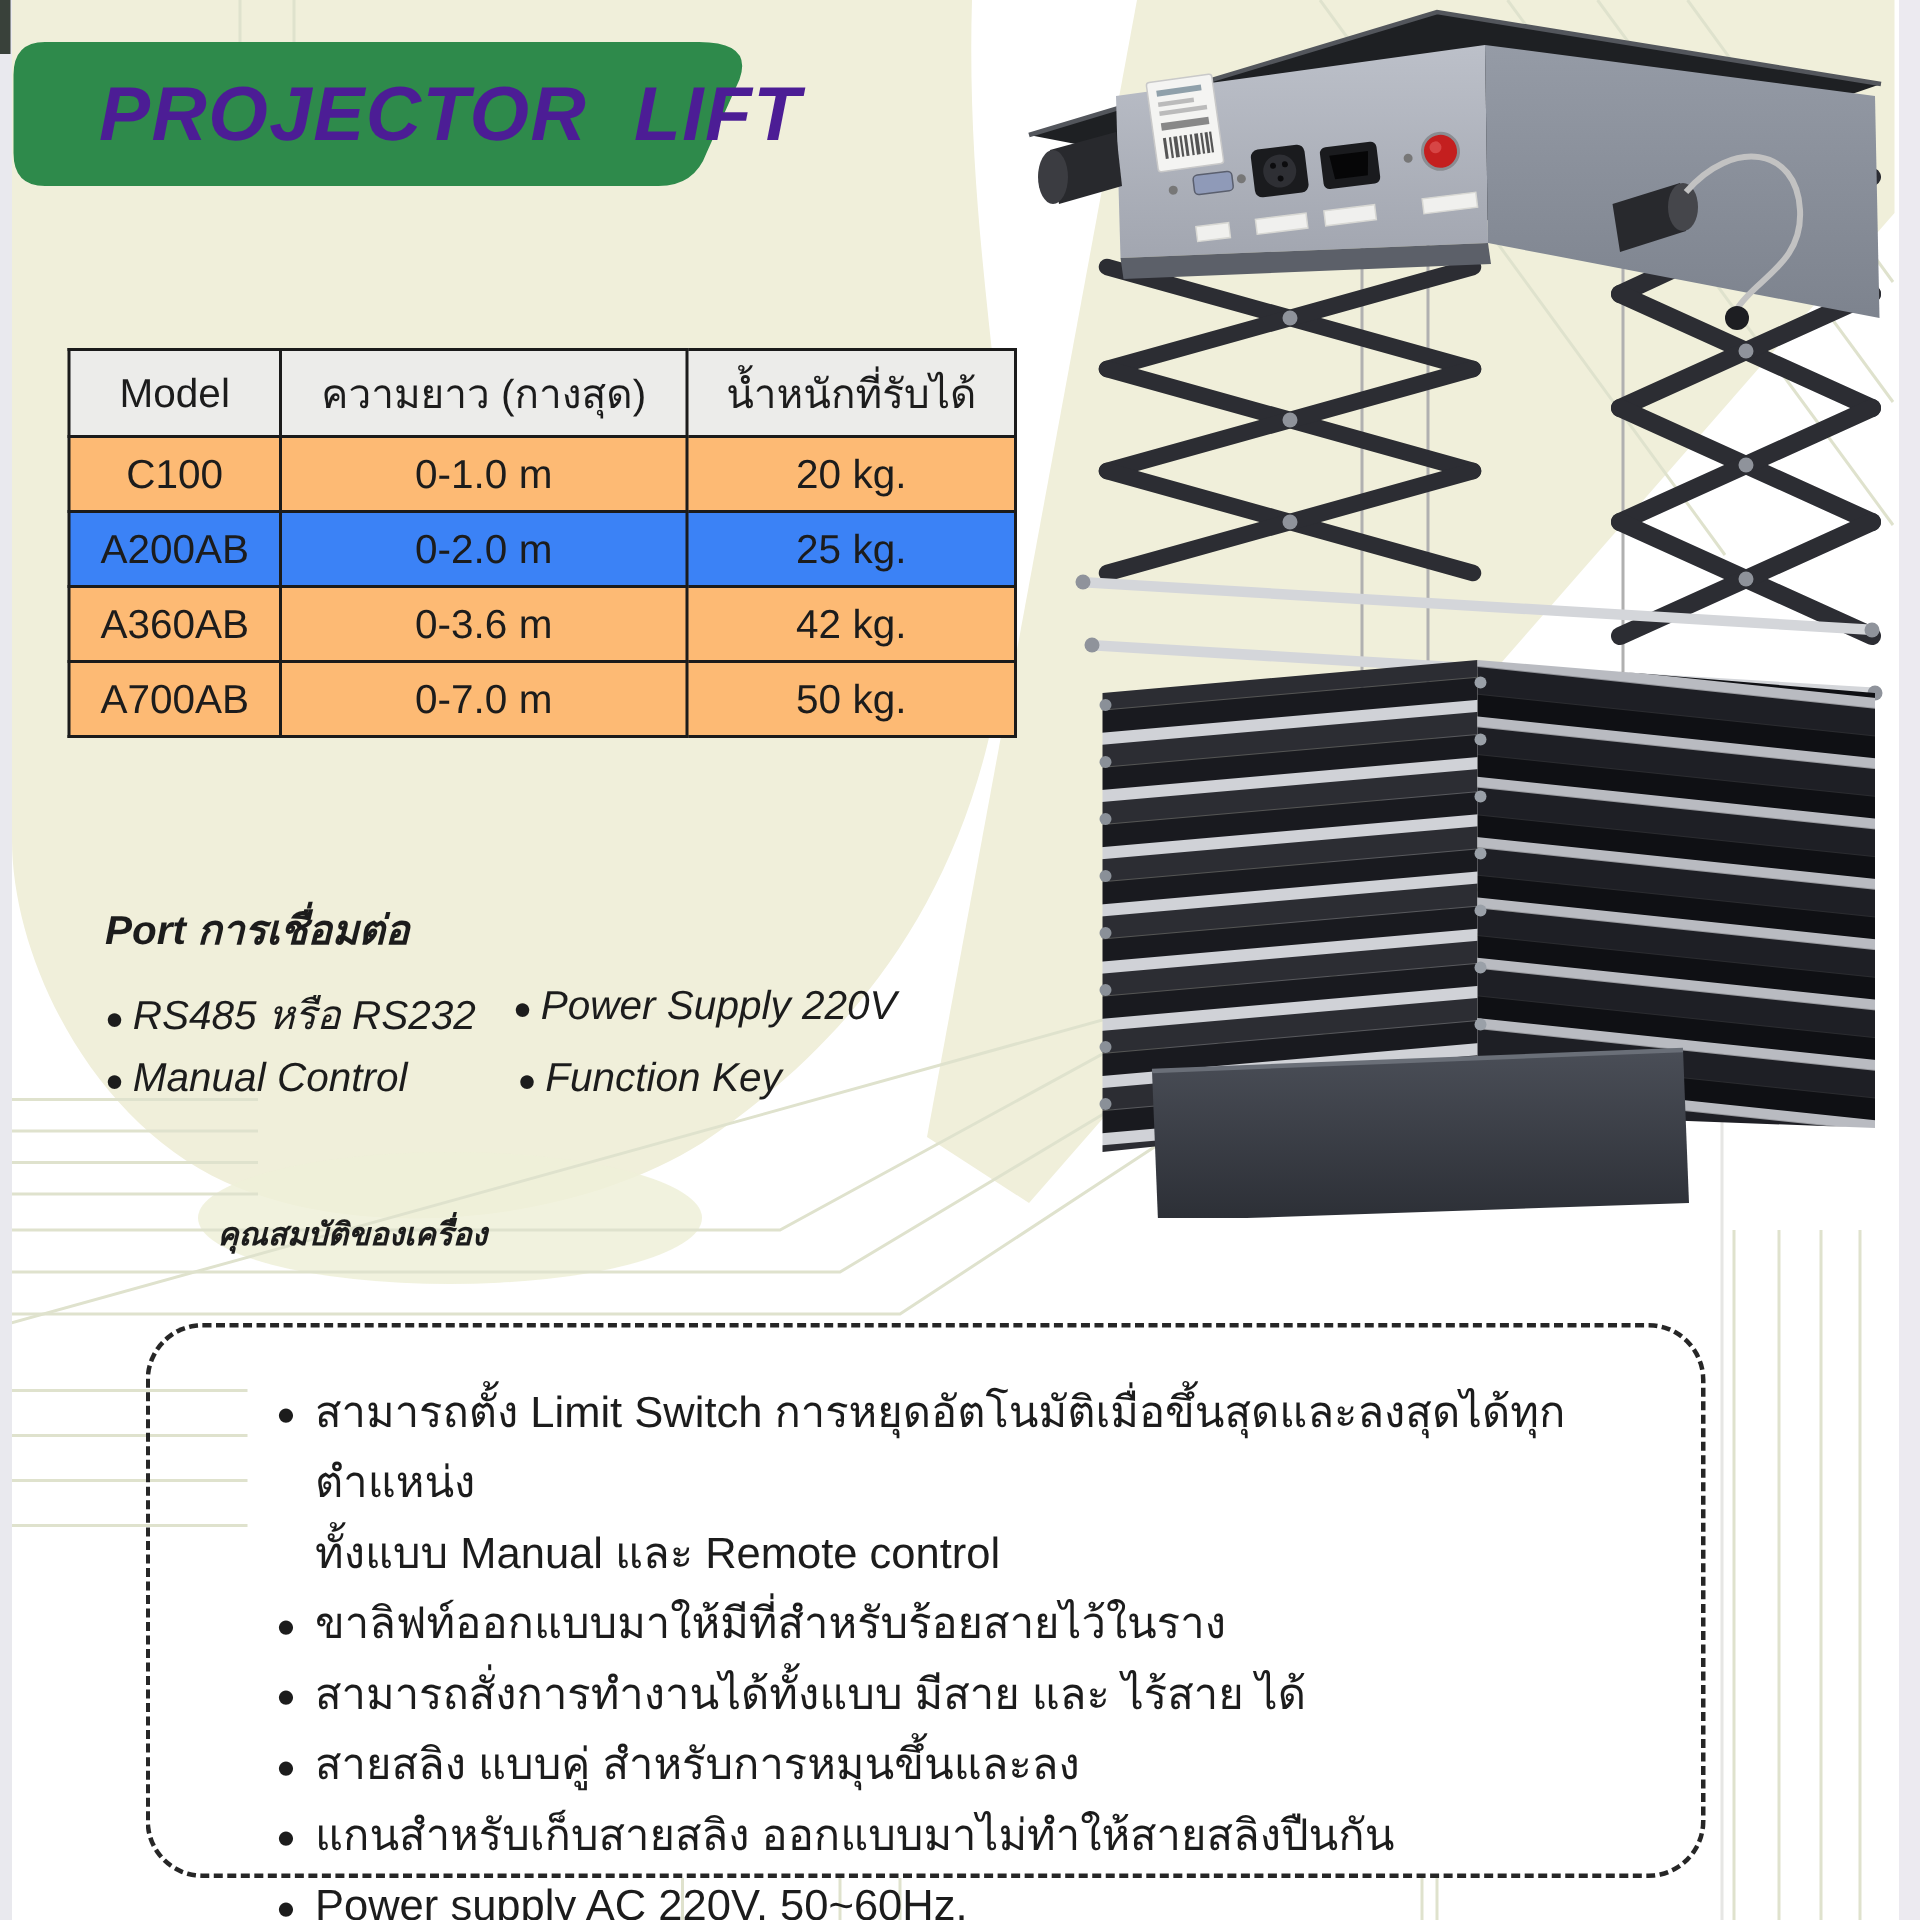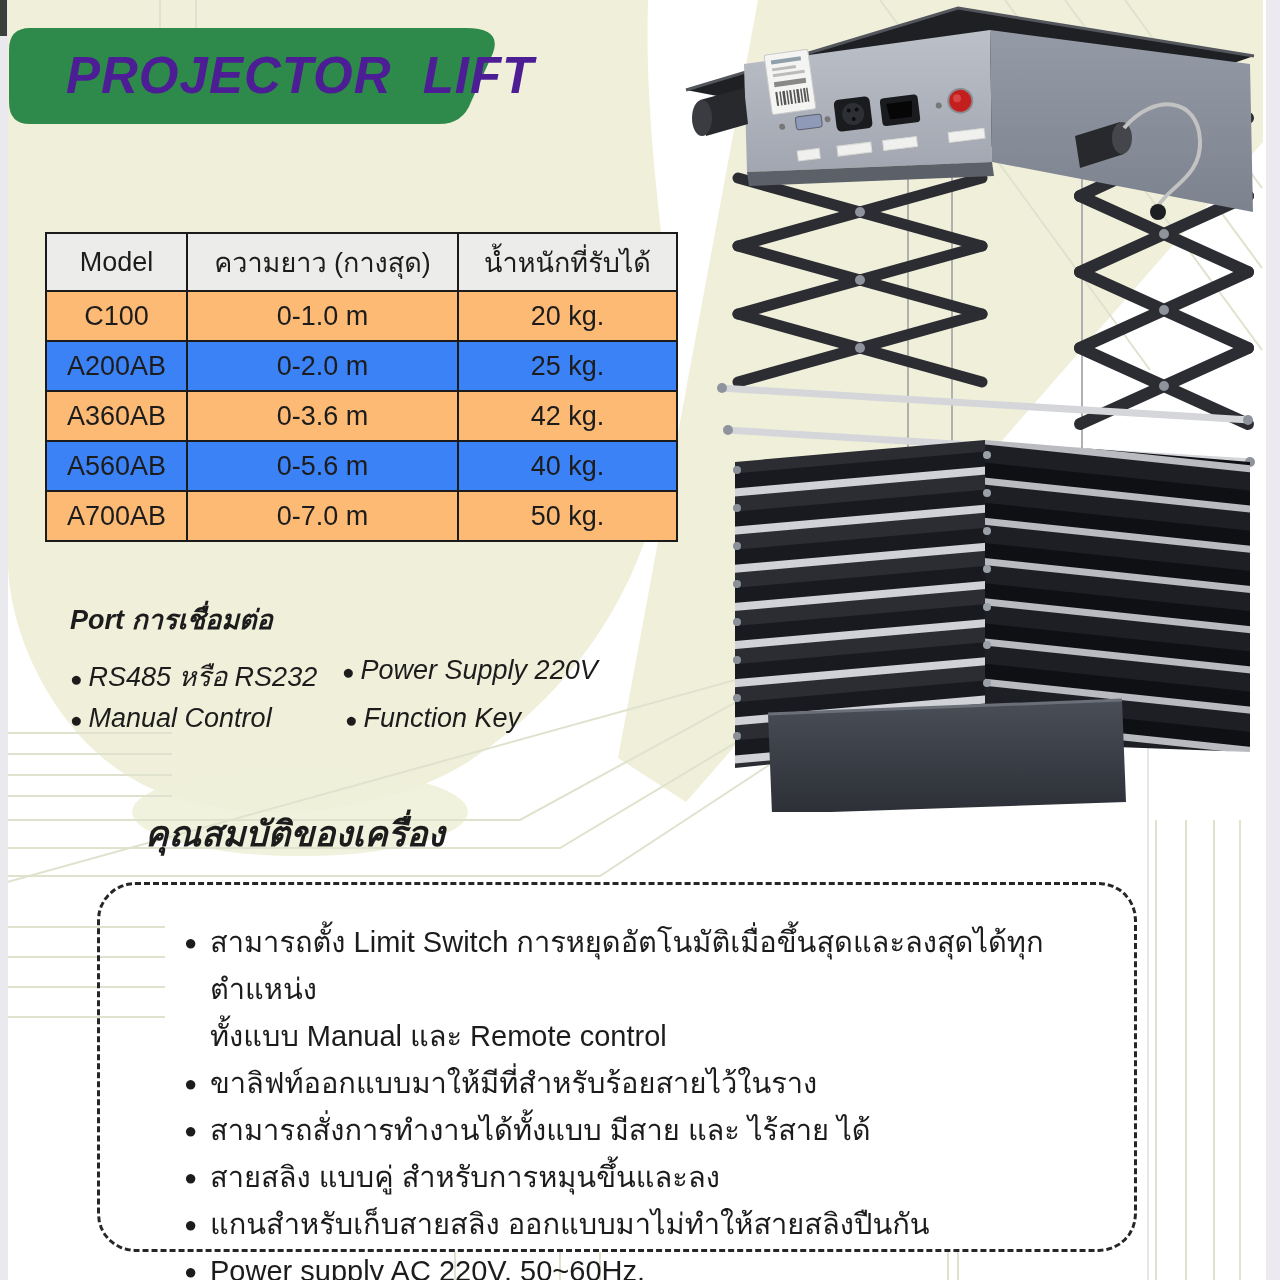--- a/index.html
+++ b/index.html
@@ -42,21 +42,21 @@
   }
   .port-item{
     position:absolute;z-index:3;font-size:27px;font-weight:normal;font-style:italic;
     white-space:nowrap;
     margin-top:48px;
   }
   .port-item::before{content:"● ";font-size:21px;font-style:normal;}
   
   .features-heading{
     position:absolute;left:145px;top:806px;z-index:3;
-    font-size:35px;font-weight:bold;font-style:italic;
+    font-size:21px;font-weight:bold;font-style:italic;
   }
   .features-box{
     position:absolute;left:97px;top:882px;width:1040px;height:370px;z-index:3;
     border:3px dashed #262626;border-radius:38px;box-sizing:border-box;
   }
   .features-list{
     list-style:none;margin:34px 0 0 0;padding:0 20px 0 84px;
   }
   .features-list li{
     position:relative;padding-left:26px;font-size:29px;line-height:47px;
@@ -297,25 +297,20 @@
   <tr class="alt">
     <td>A200AB</td>
     <td>0-2.0 m</td>
     <td>25 kg.</td>
   </tr>
   <tr>
     <td>A360AB</td>
     <td>0-3.6 m</td>
     <td>42 kg.</td>
   </tr>
-  <tr class="alt">
-    <td>A560AB</td>
-    <td>0-5.6 m</td>
-    <td>40 kg.</td>
-  </tr>
   <tr>
     <td>A700AB</td>
     <td>0-7.0 m</td>
     <td>50 kg.</td>
   </tr>
 </tbody>
   </table>
 
 <div class="ports-title">Port การเชื่อมต่อ</div>
 <div class="port-item" style="left:70px;top:607px;">RS485 หรือ RS232</div>

